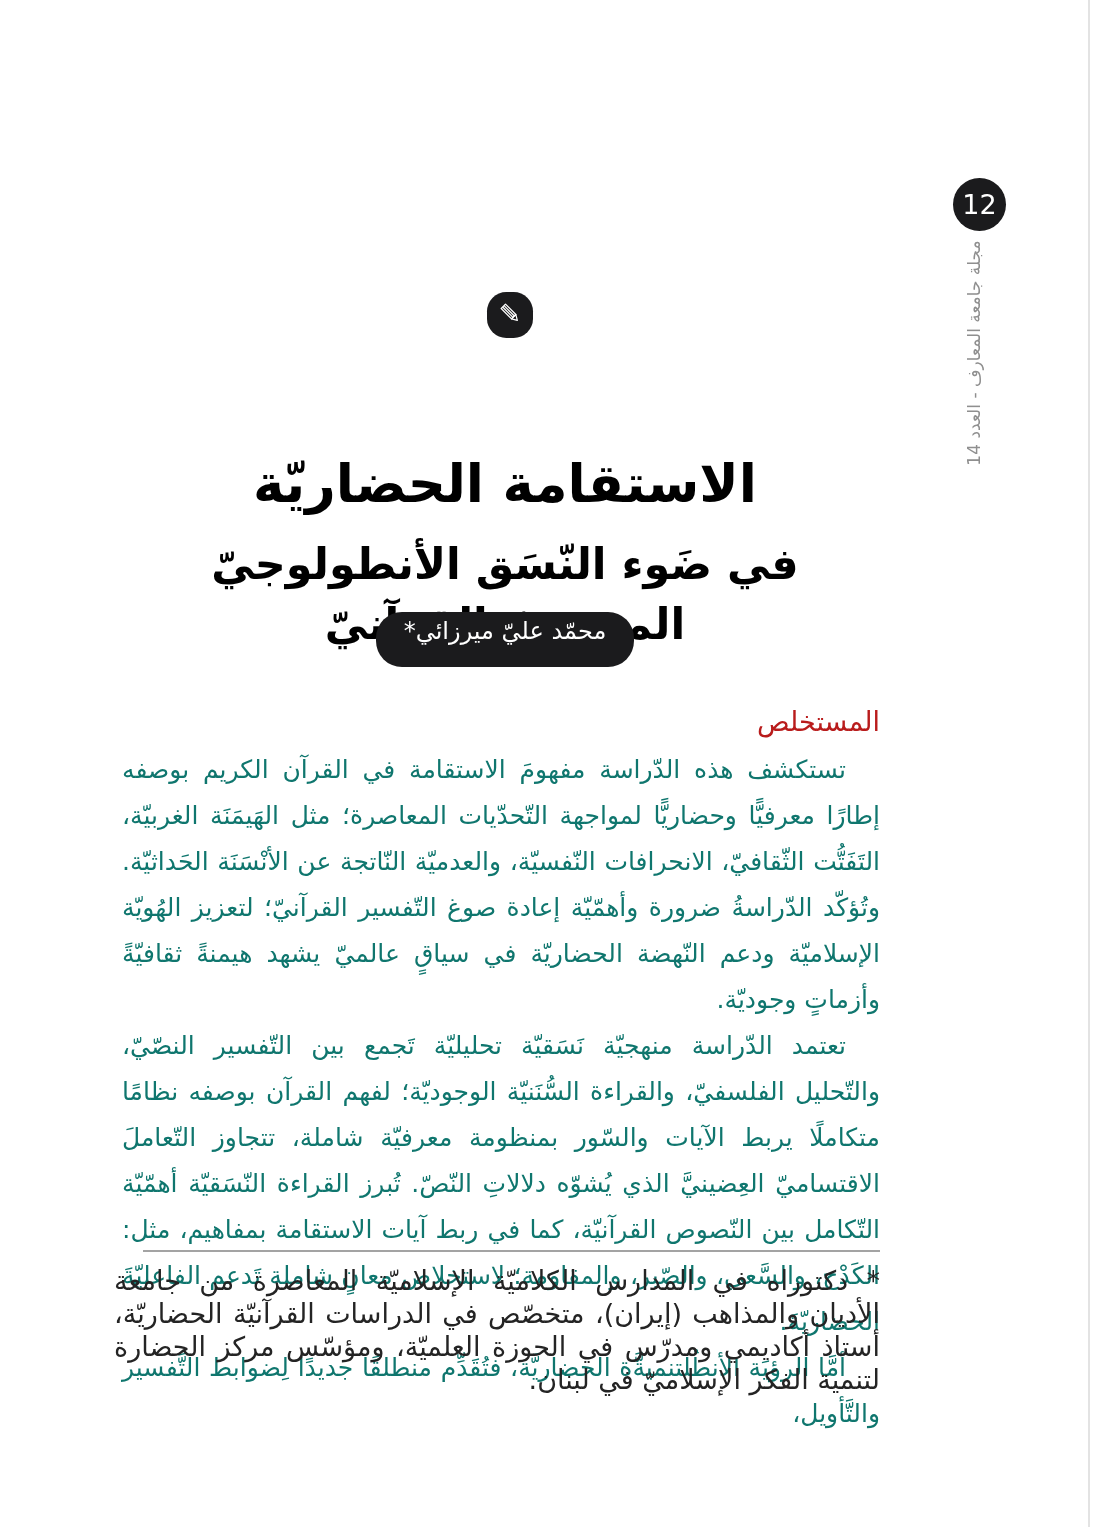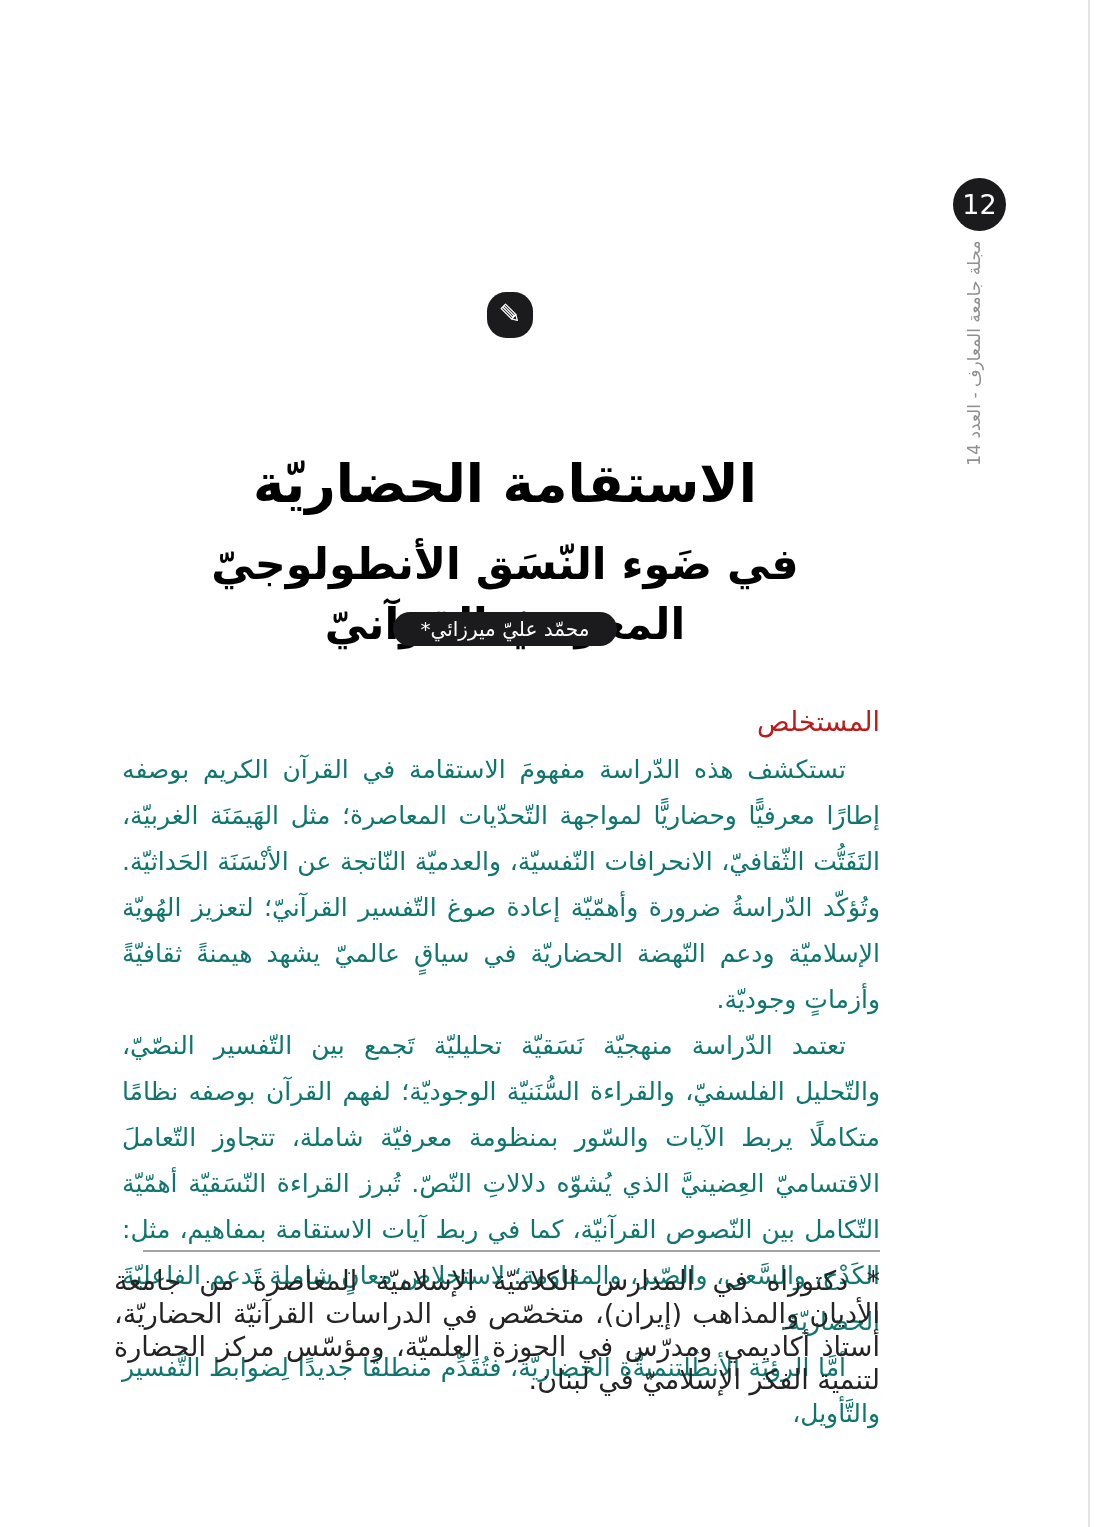--- a/index.html
+++ b/index.html
@@ -50,21 +50,21 @@
     text-align:center; color:#000000;
   }
   .article-title   { font-size:53px; font-weight:bold; line-height:1.35; }
   .article-subtitle{ font-size:43px; font-weight:bold; line-height:1.4; margin-top:14px; }
   .author-row {
     position:absolute; left:125px; top:612px; width:760px;
     display:flex; justify-content:center;
   }
   .author-badge {
     background:#1b1b1d; color:#ffffff;
-    font-size:20px; padding:4px 28px 4px 28px;
+    font-size:24px; padding:4px 28px 20px 28px;
     border-radius:26px; line-height:1.3;
   }
   
   .abstract {
     position:absolute; right:216px; top:706px; width:758px;
     color:#191919;
   }
   .abstract-heading {
     font-size:27px; font-weight:normal; margin-bottom:10px; color:#b91c1c;
   }

